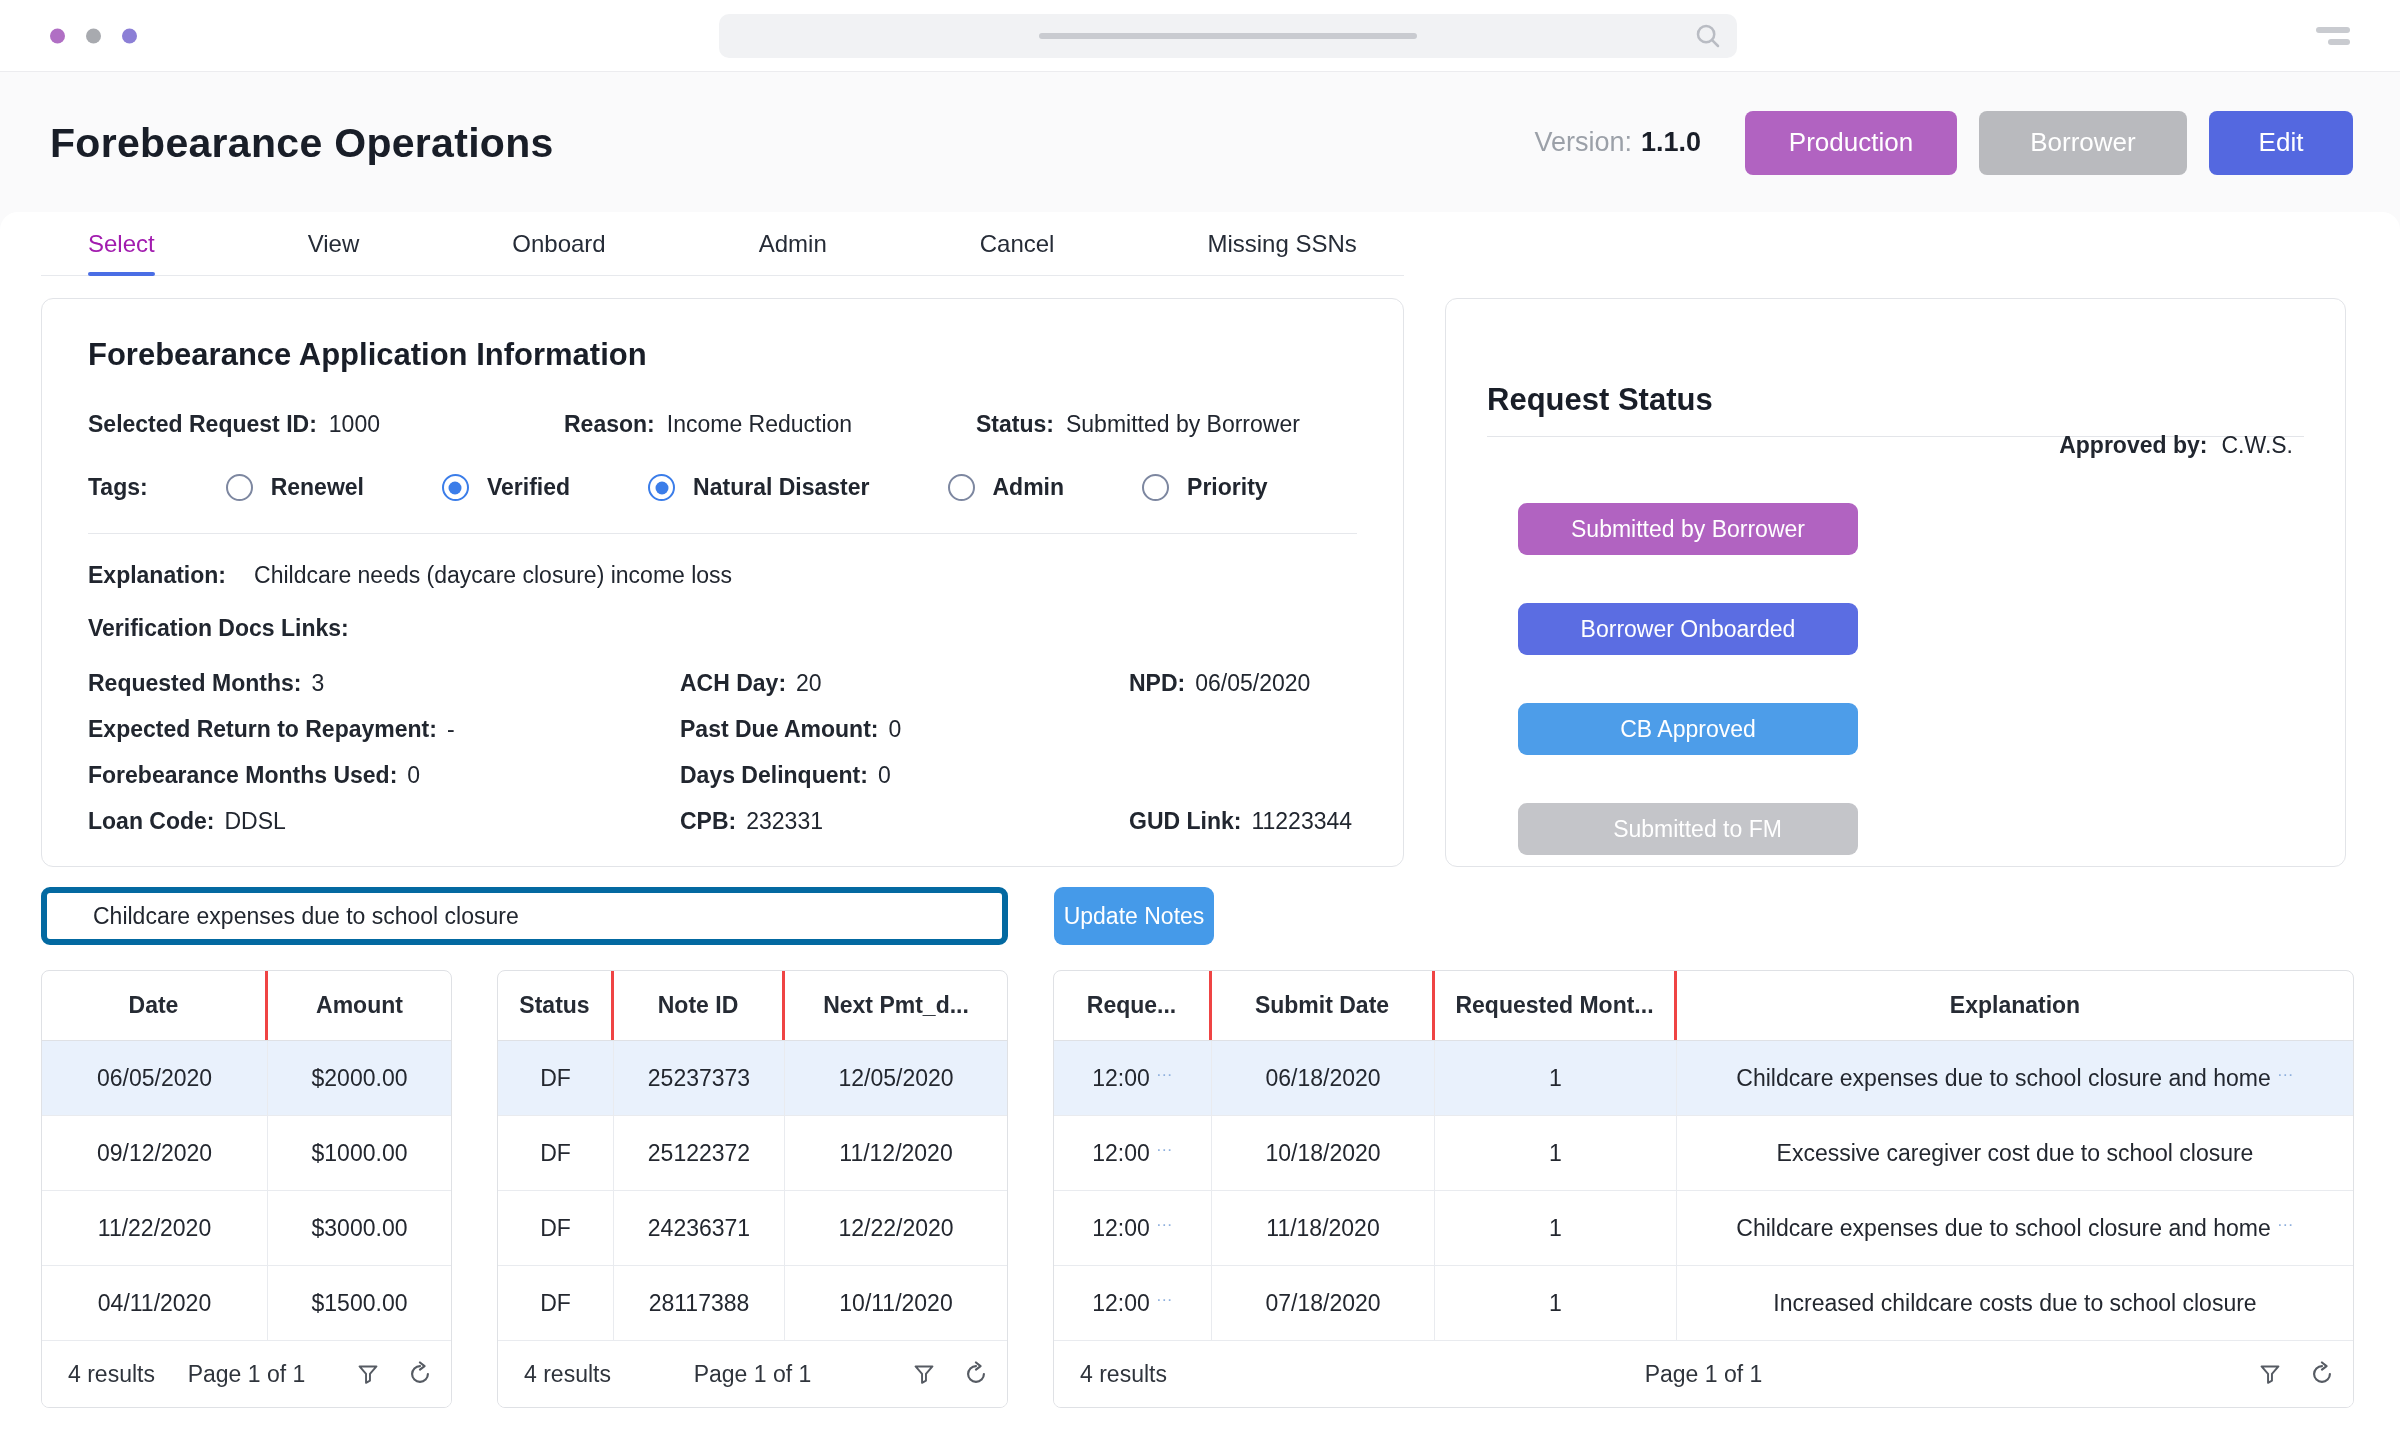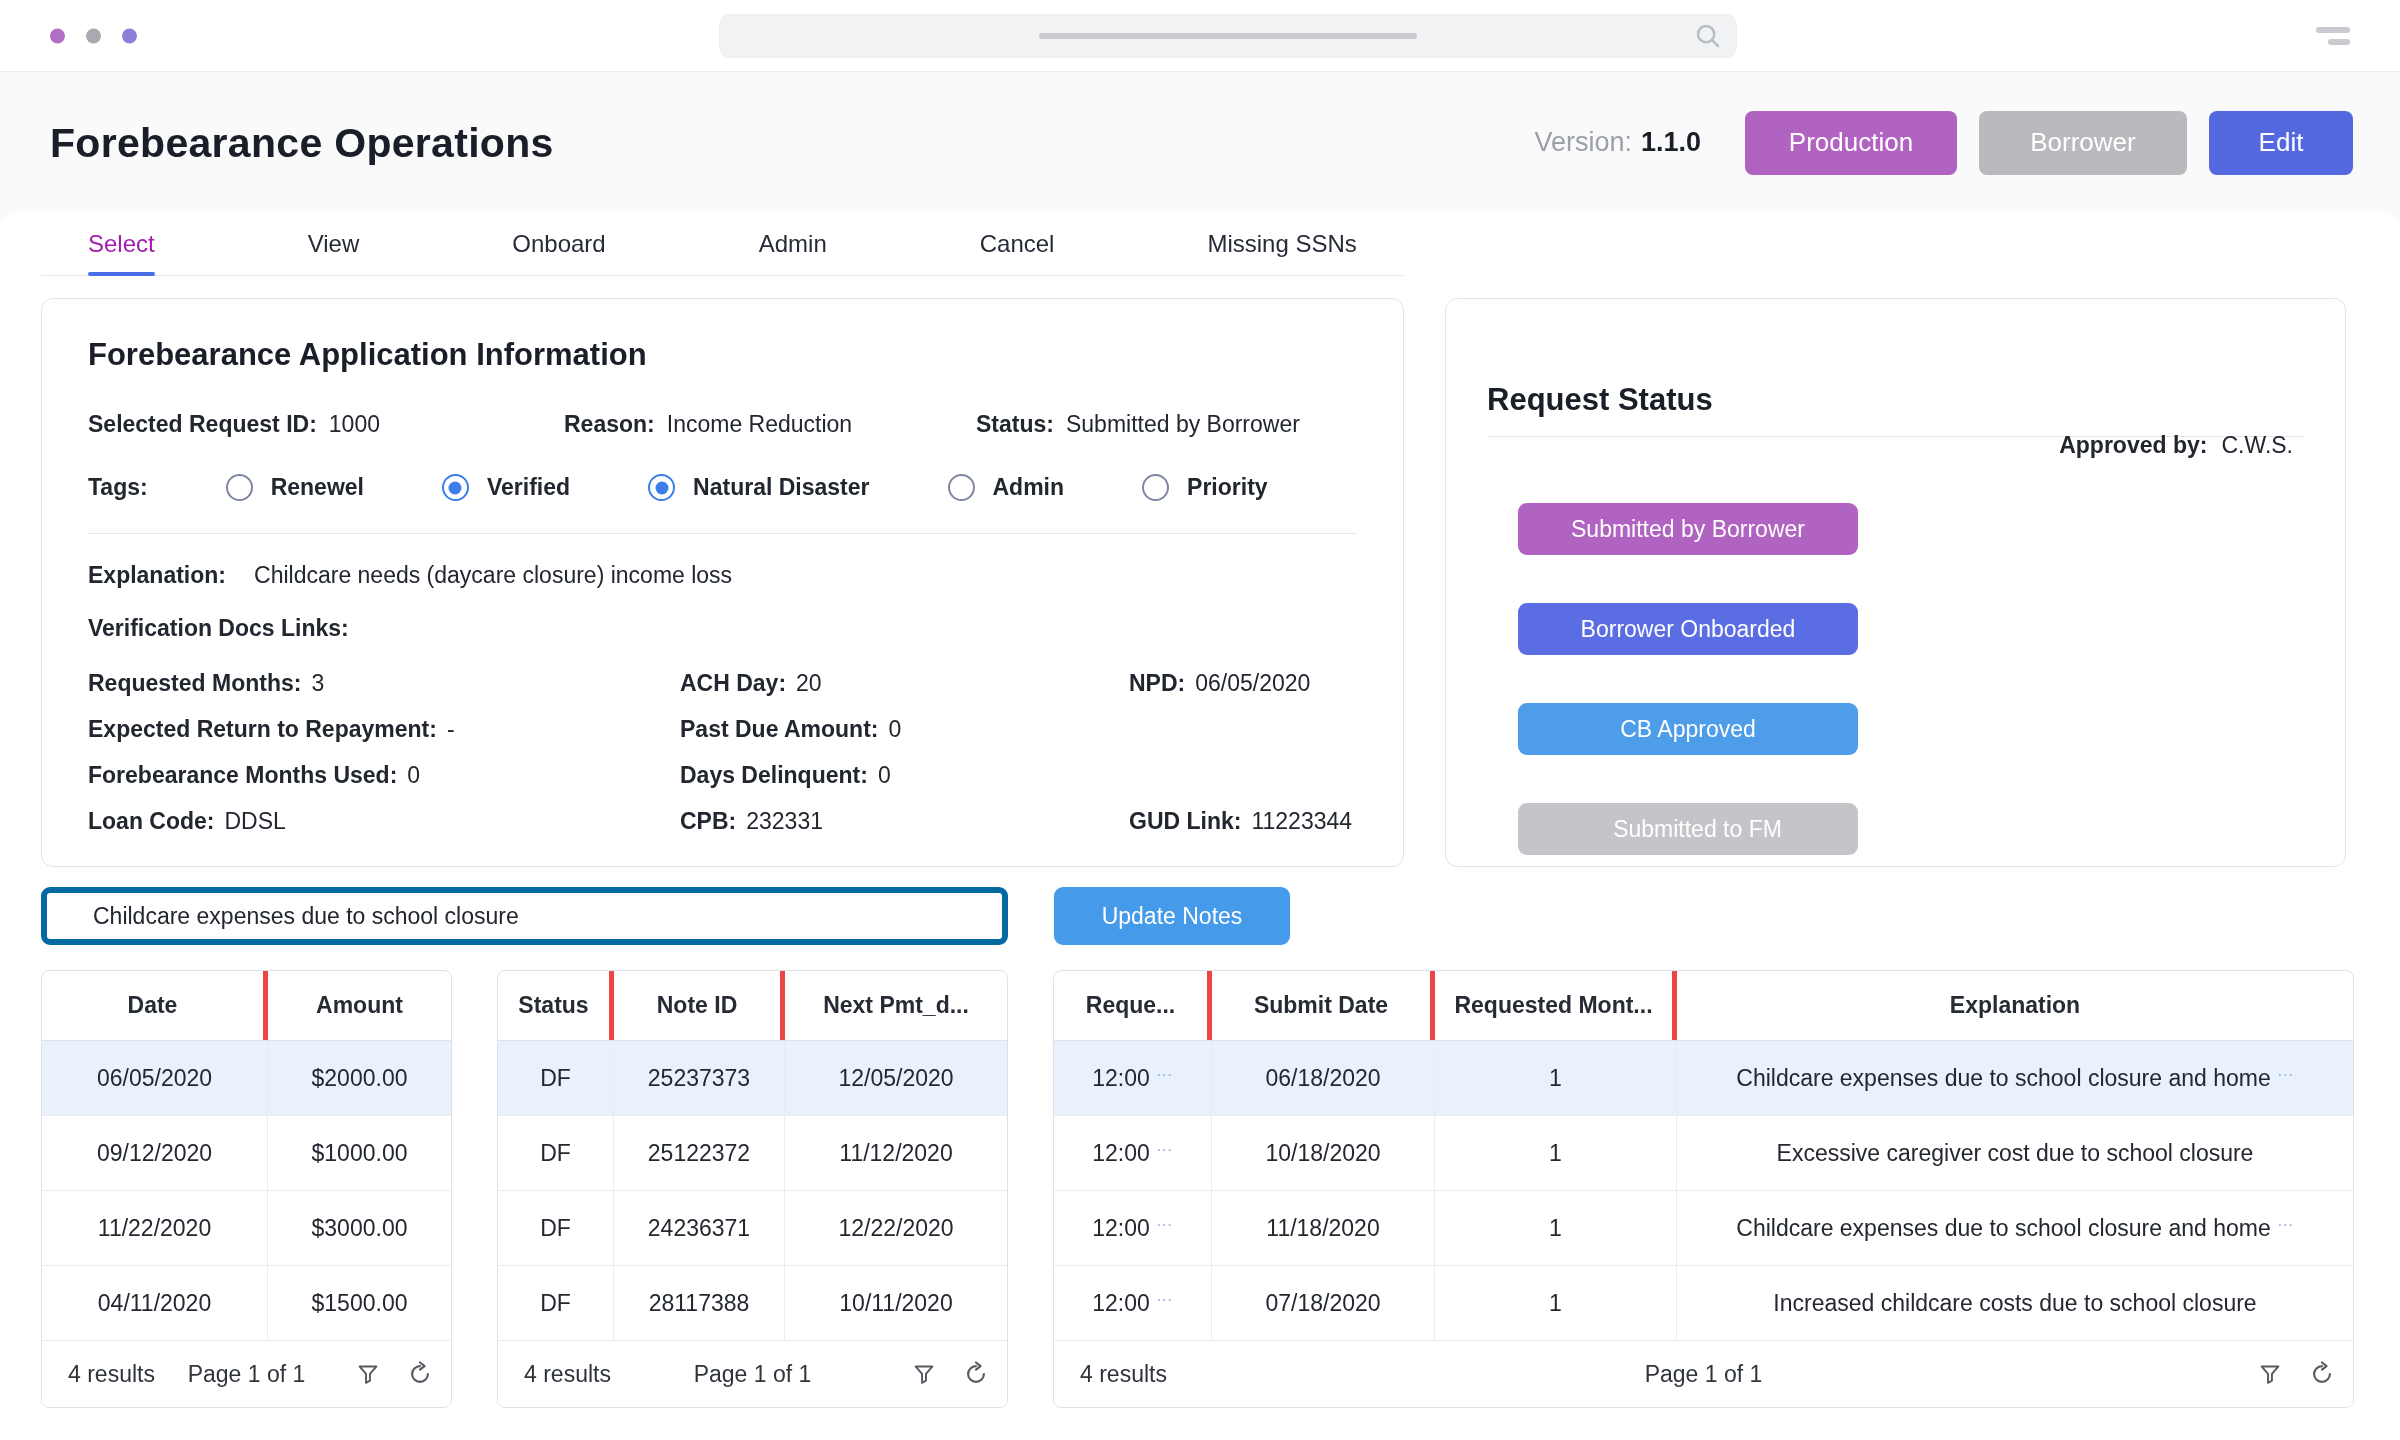--- a/index.html
+++ b/index.html
@@ -83,34 +83,34 @@
   .status-steps { margin-top:66px; margin-left:31px; display:flex; flex-direction:column; gap:48px; width:340px; }
   .step { height:52px; border-radius:9px; color:#fff; font-size:23px; font-weight:500; display:flex; align-items:center; justify-content:center; border:none; font-family:inherit; cursor:pointer; white-space:nowrap; }
   .step-1 { background:#b163c1; }
   .step-2 { background:#5b6de2; }
   .step-3 { background:#4d9de9; }
   .step-4 { background:#c4c5c9;padding-left:19px; }
 
   
   .notes-row { position:absolute; top:675px; left:41px; display:flex; gap:46px; align-items:center; }
   .notes-input { width:967px; height:58px; border:6px solid #0369a1; border-radius:9px; font-size:23px; font-family:inherit; color:#21262f; padding:0 24px 0 46px; background:#fff; }
-  .btn-update { width:236px; height:58px; border:none; border-radius:9px; background:#459ae9; color:#fff; font-size:23px; font-family:inherit; cursor:pointer; }
+  .btn-update { width:160px; height:58px; border:none; border-radius:9px; background:#459ae9; color:#fff; font-size:23px; font-family:inherit; cursor:pointer; }
 
   
   .tables { position:absolute; top:758px; left:41px; display:flex; gap:45px; }
   .table { border:1px solid #dfe1e5; border-radius:8px; overflow:hidden; background:#fff; }
   .t-payments { width:411px; }
   .t-notes { width:511px; }
   .t-requests { width:1301px; }
   .thead, .tr { display:grid; }
   .t-payments .thead, .t-payments .tr { grid-template-columns:226px 1fr; }
   .t-notes .thead, .t-notes .tr { grid-template-columns:116px 171px 1fr; }
   .t-requests .thead, .t-requests .tr { grid-template-columns:158px 223px 242px 1fr; }
   .thead { height:70px; border-bottom:1px solid #dfe1e5; }
-  .th { display:flex; align-items:center; justify-content:center; font-size:23px; font-weight:700; color:#262b34; border-right:5px solid #ef4444; cursor:pointer; white-space:nowrap; overflow:hidden; }
+  .th { display:flex; align-items:center; justify-content:center; font-size:23px; font-weight:700; color:#262b34; border-right:3px solid #ef4444; cursor:pointer; white-space:nowrap; overflow:hidden; }
   .th:last-child { border-right:none; }
   .tr { height:75px; border-bottom:1px solid #e9ebef; cursor:pointer; background:#fff; }
   .tr.selected { background:#e9f1fc; }
   .td { display:flex; align-items:center; justify-content:center; font-size:23px; color:#23272f; border-right:1px solid #e9ebef; padding:0 10px; text-align:center; white-space:nowrap; overflow:hidden; }
   .td:last-child { border-right:none; }
   .trunc { color:#8fb0dd; font-size:17px; margin-left:6px; position:relative; top:-7px; }
   .tfoot { height:66px; position:relative; display:flex; align-items:center; font-size:23px; color:#2f343c; background:#fff; }
   .tfoot .results { margin-left:26px; }
   .tfoot .page { position:absolute; left:50%; transform:translateX(-50%); }
   .foot-icons { position:absolute; right:18px; display:flex; gap:26px; align-items:center; }

